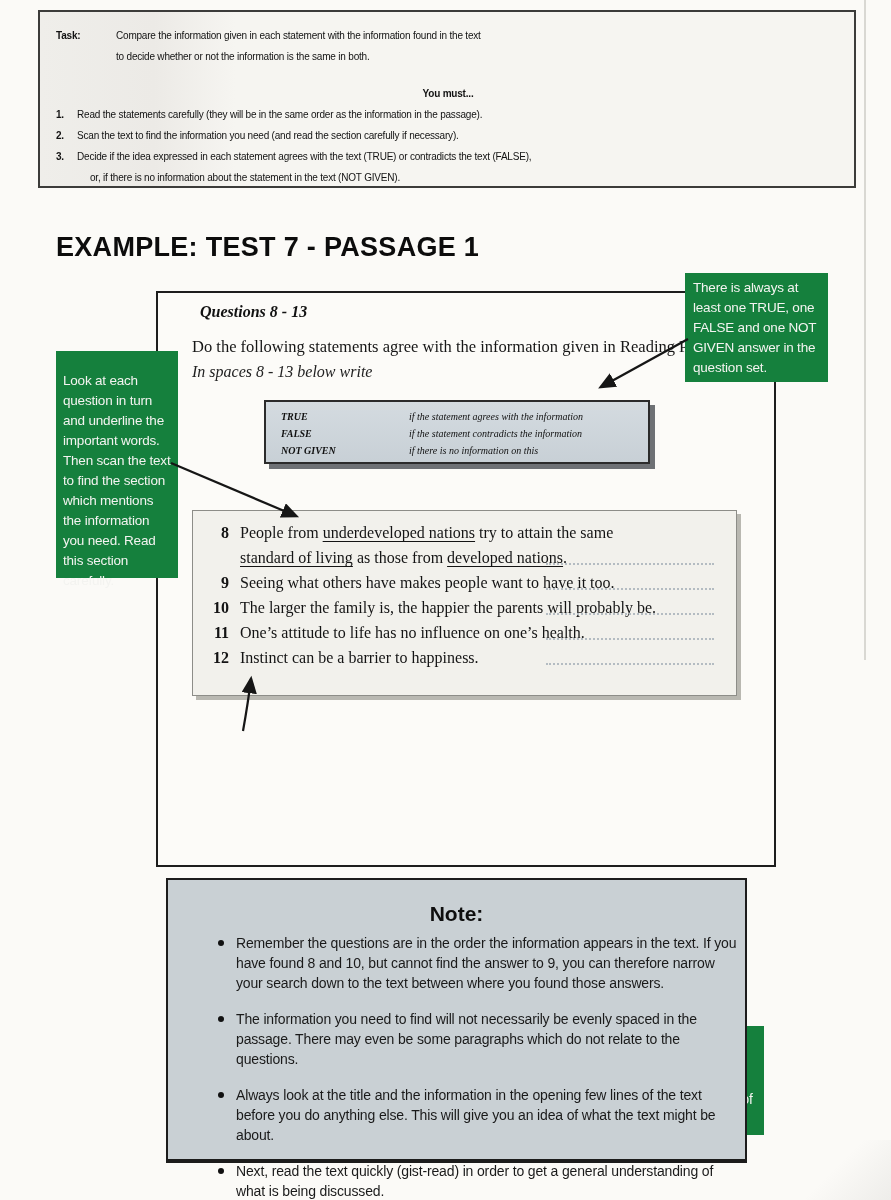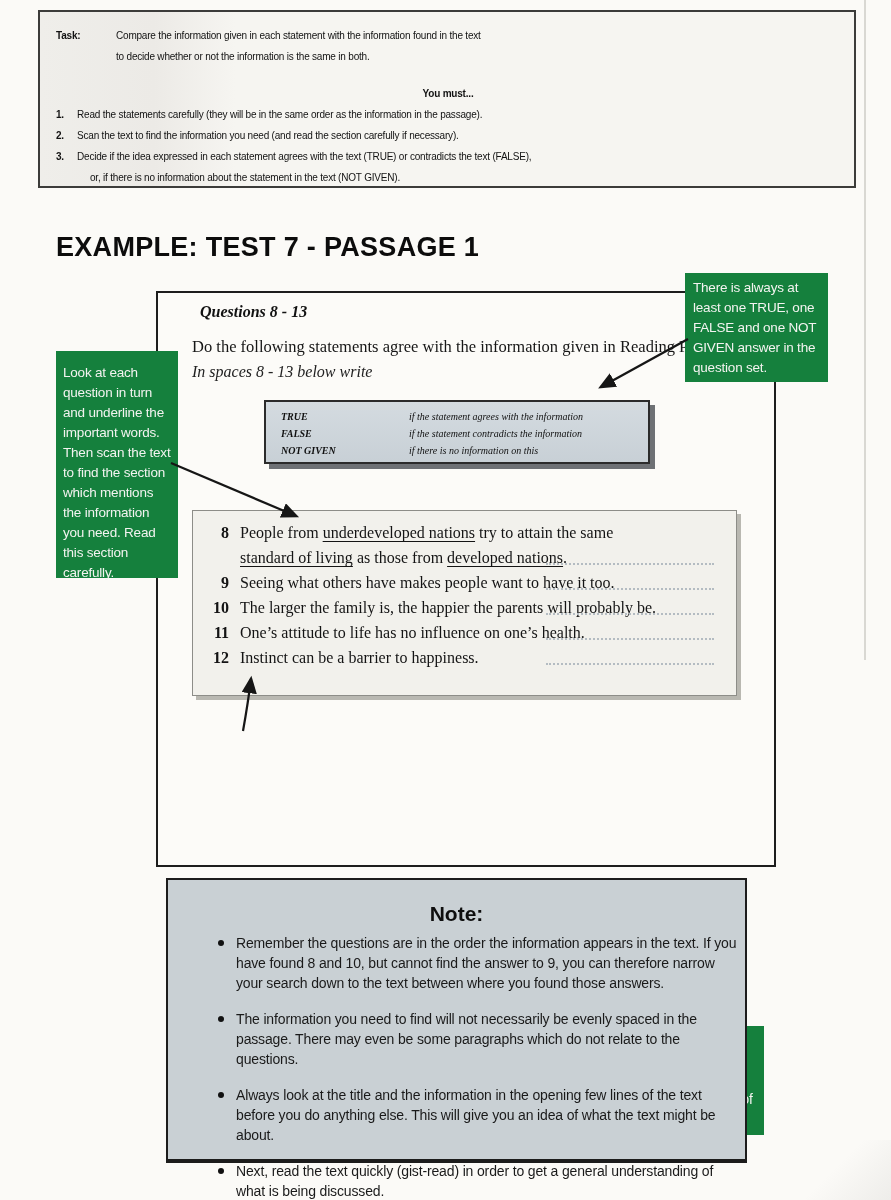--- a/index.html
+++ b/index.html
@@ -66,21 +66,21 @@
   .q-num{font-weight:bold;width:22px;flex:none;text-align:right;}
   .q-text{margin-left:11px;}
   .q-text .u{text-decoration:underline;text-underline-offset:3px;}
   .ansline{position:absolute;right:8px;bottom:5px;width:168px;
     border-bottom:2px dotted #b4bcc2;}
   
   .callout{
     background:#15803d;color:#f3f3f0;box-sizing:border-box;
     font-size:13.5px;line-height:20px;letter-spacing:-0.2px;
   }
-  .callout-left{left:56px;top:351px;width:122px;height:227px;padding:12px 7px;}
+  .callout-left{left:56px;top:351px;width:122px;height:227px;padding:20px 7px;}
   .callout-tr{left:685px;top:273px;width:143px;height:109px;padding:5px 8px;font-size:13.5px;}
   .callout-bottom{left:182px;top:733px;width:424px;height:109px;padding:4px 10px;font-size:13.8px;}
   .callout .it{font-style:italic;}
   
   .note-box{
     left:166px;top:878px;width:581px;height:285px;box-sizing:border-box;
     background:#c9d0d4;border:2px solid #1c1c1c;border-bottom-width:4px;
     padding:22px 8px 0 48px;
   }
   .note-title{text-align:center;font-weight:bold;font-size:21px;color:#0e0e0e;margin-right:40px;}

